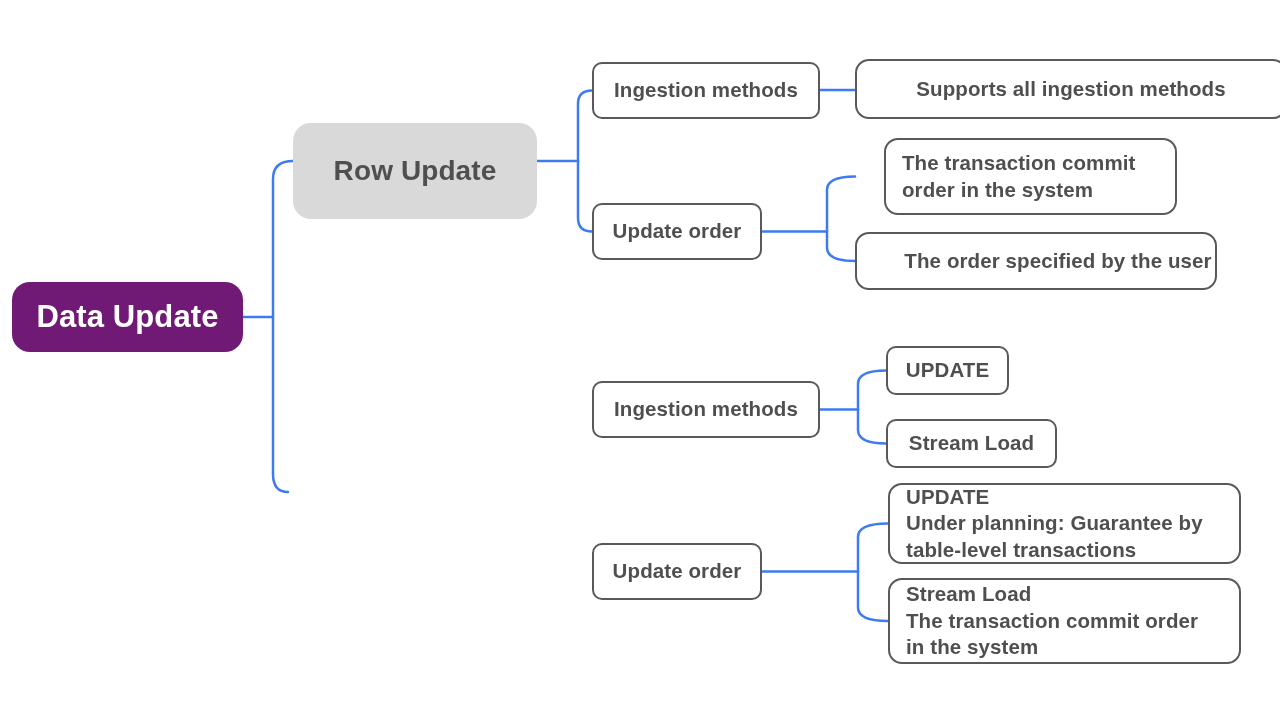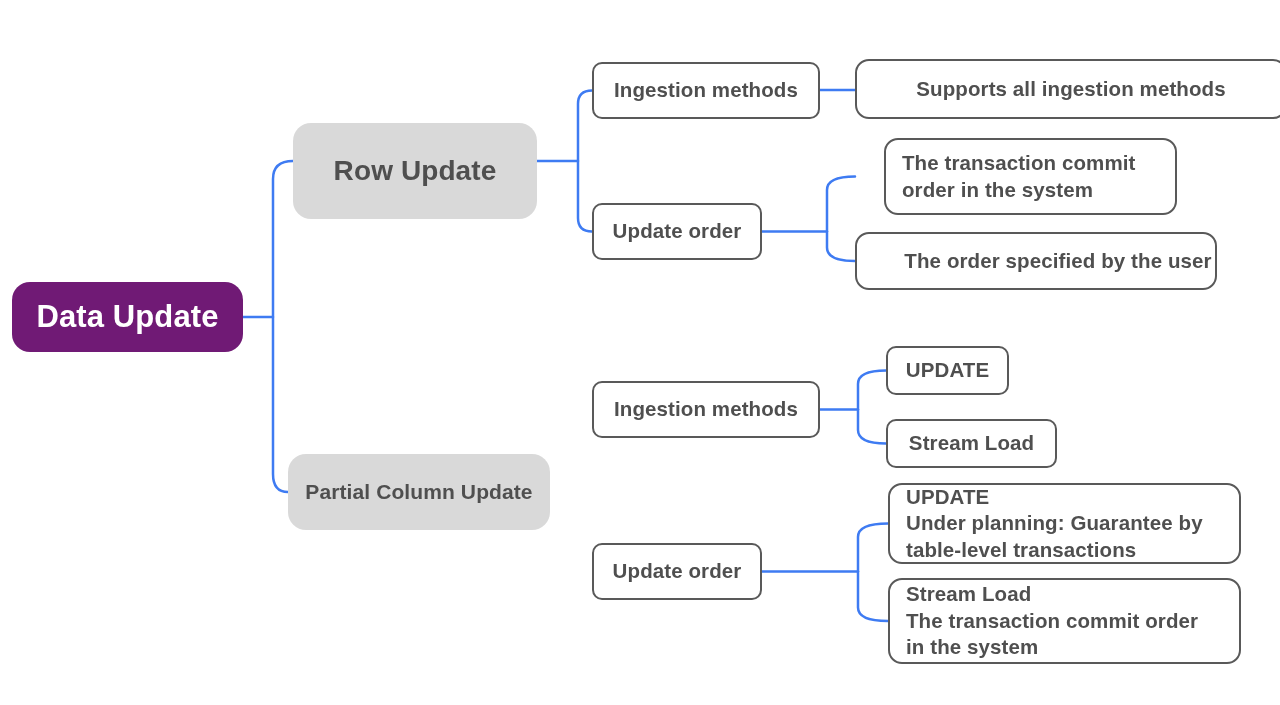--- a/index.html
+++ b/index.html
@@ -81,21 +81,20 @@
 
   <div class="node outlined leaf-big" style="left:855px; top:59px; width:432px; height:60px;">Supports all ingestion methods</div>
 
   <div class="node outlined" style="left:592px; top:203px; width:170px; height:57px;">Update order</div>
 
   <div class="node outlined leaf-big multiline" style="left:855px; top:138px; width:293px; height:77px;margin-left:29px;">The transaction commit
 order in the system</div>
 
   <div class="node outlined leaf-big" style="left:855px; top:232px; width:362px; height:58px;padding-left:44px;">The order specified by the user</div>
 
-  <div class="node branch" style="left:288px; top:454px; width:262px; height:76px; font-size:21px;">Partial Column Update</div>
 
   <div class="node outlined" style="left:592px; top:381px; width:228px; height:57px;">Ingestion methods</div>
 
   <div class="node outlined" style="left:886px; top:346px; width:123px; height:49px;">UPDATE</div>
 
   <div class="node outlined" style="left:886px; top:419px; width:171px; height:49px;">Stream Load</div>
 
   <div class="node outlined" style="left:592px; top:543px; width:170px; height:57px;">Update order</div>
 
   <div class="node outlined leaf-big multiline" style="left:888px; top:483px; width:353px; height:81px;">UPDATE

